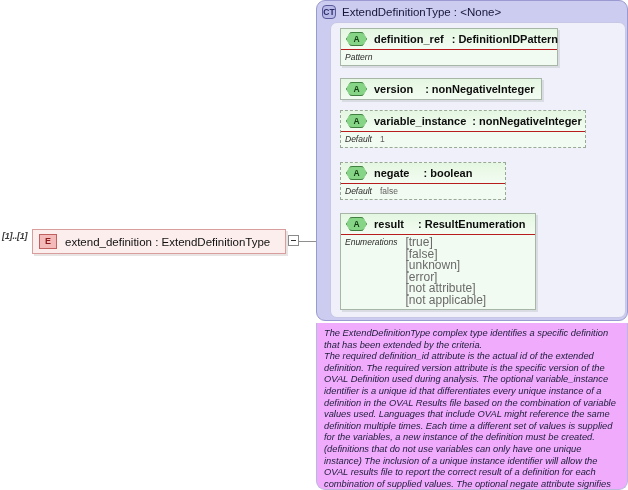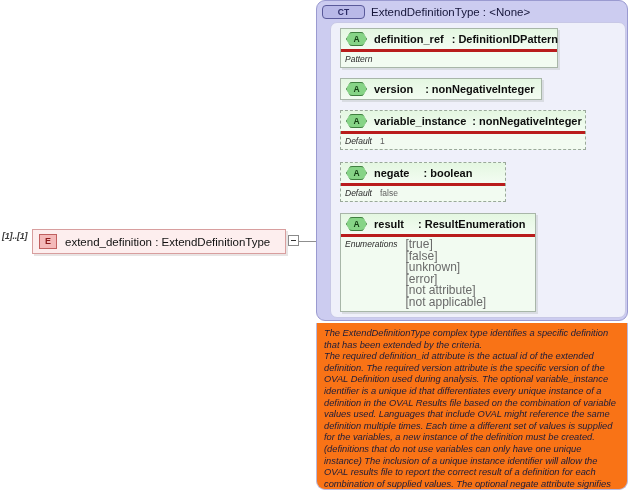--- a/index.html
+++ b/index.html
@@ -108,21 +108,21 @@
   }
   .ct-header {
     position: absolute;
     left: 6px;
     top: 4px;
     display: flex;
     align-items: center;
     height: 16px;
   }
   .ct-icon {
-    width: 43px;
+    width: 14px;
     height: 14px;
     background: #b9b9e8;
     border: 1px solid #5a5a9a;
     border-radius: 4px;
     box-sizing: border-box;
     font-size: 8.5px;
     font-weight: bold;
     color: #2a2a66;
     display: flex;
     align-items: center;
@@ -197,21 +197,21 @@
   .attr-type {
     font-size: 11px;
     font-weight: bold;
     color: #0d0d0d;
     white-space: nowrap;
   }
 
   .attr-facet {
     display: flex;
     align-items: flex-start;
-    border-top: 3px solid #b91c1c;
+    border-top: 1px solid #b91c1c;
     padding: 2px 4px 3px 4px;
     background: #f2fbf1;
   }
   .facet-key {
     font-size: 8.5px;
     font-style: italic;
     color: #2b2b2b;
     white-space: nowrap;
     flex: 0 0 auto;
   }
@@ -244,21 +244,21 @@
   #attr-negate         { left: 340px; top: 162px; width: 166px; }
   #attr-result         { left: 340px; top: 213px; width: 196px; }
 
   
   .desc-panel {
     position: absolute;
     left: 316px;
     top: 323px;
     width: 312px;
     height: 167px;
-    background: #f97316;
+    background: #f0abfc;
     border: 1px solid #b9b9dd;
     border-top: none;
     border-radius: 0 0 9px 9px;
     box-sizing: border-box;
     padding: 5px 7px 0 7px;
     overflow: hidden;
   }
   .desc-panel p {
     margin: 0;
     font-size: 9.3px;

